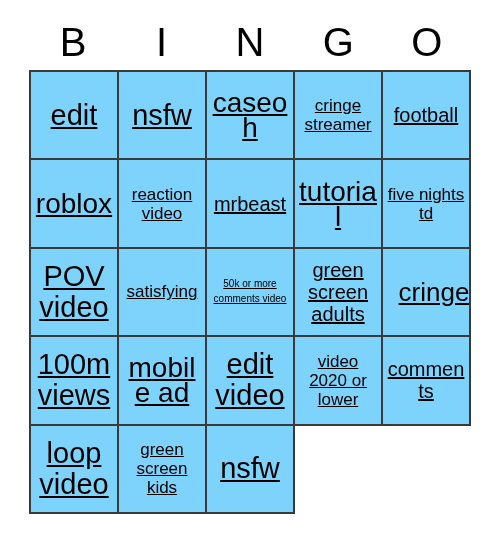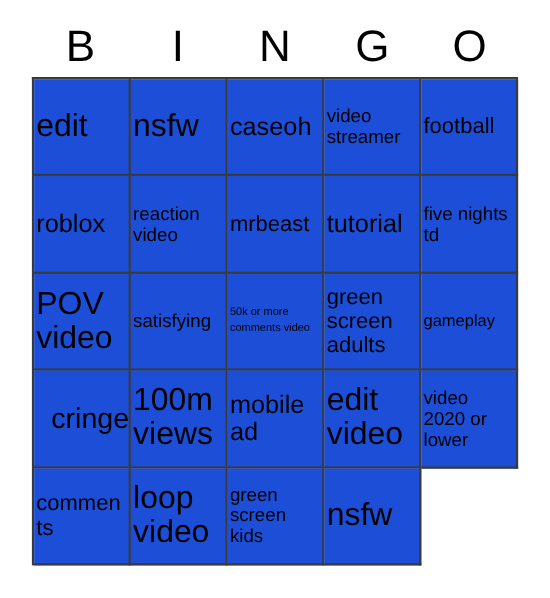--- a/index.html
+++ b/index.html
@@ -47,35 +47,36 @@
     grid-template-columns: repeat(5, 1fr);
     grid-template-rows: repeat(5, 1fr);
   }
   .cell {
     border-right: 2px solid #3a3a3a;
     border-bottom: 2px solid #3a3a3a;
     box-sizing: border-box;
     display: flex;
     align-items: center;
     justify-content: center;
-    text-align: left;
+    text-align: center;
     padding: 1px 2px;
     overflow: hidden;
-    background: #1d4ed8;
+    background: #7dd3fc;
+    text-decoration: underline;
   }
   .cell span {
     display: block;
     width: 100%;
     color: #000000;
     word-wrap: break-word;
   }
   
   .fs-xl  { font-size: 29px; line-height: 31px; }
   .fs-lg  { font-size: 26px; line-height: 28px; margin-left: 16px; }
-  .fs-ml  { font-size: 23px; line-height: 25px; }
+  .fs-ml  { font-size: 28px; line-height: 25px; }
   .fs-md  { font-size: 20px; line-height: 22px; }
   .fs-sm  { font-size: 17px; line-height: 19px; }
   .fs-xs  { font-size: 15px; line-height: 17px; }
   .fs-xxs { font-size: 10px; line-height: 14.5px; }
 </style>
 </head>
 <body>
 
 <div id="card">
 
@@ -91,21 +92,21 @@
     <div class="cell">
         <span class="fs-xl">edit</span>
       </div>
     <div class="cell">
         <span class="fs-xl">nsfw</span>
       </div>
     <div class="cell">
         <span class="fs-ml">caseoh</span>
       </div>
     <div class="cell">
-        <span class="fs-sm">video streamer</span>
+        <span class="fs-sm">cringe streamer</span>
       </div>
     <div class="cell">
         <span class="fs-md">football</span>
       </div>
 
     <div class="cell">
         <span class="fs-ml">roblox</span>
       </div>
     <div class="cell">
         <span class="fs-sm">reaction video</span>
@@ -127,23 +128,20 @@
         <span class="fs-sm">satisfying</span>
       </div>
     <div class="cell">
         <span class="fs-xxs">50k or more comments video</span>
       </div>
     <div class="cell">
         <span class="fs-md">green screen adults</span>
       </div>
 
     <div class="cell">
-        <span class="fs-xs">gameplay</span>
-      </div>
-    <div class="cell">
         <span class="fs-lg">cringe</span>
       </div>
     <div class="cell">
         <span class="fs-xl">100m views</span>
       </div>
     <div class="cell">
         <span class="fs-ml">mobile ad</span>
       </div>
     <div class="cell">
         <span class="fs-xl">edit video</span>

